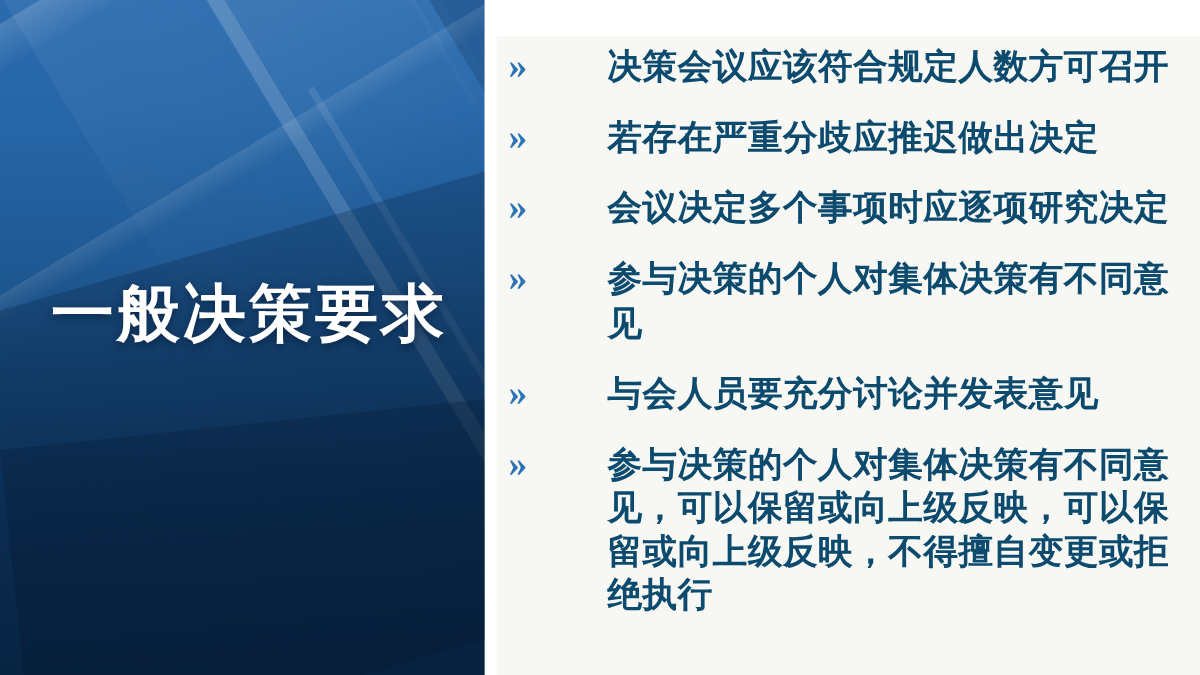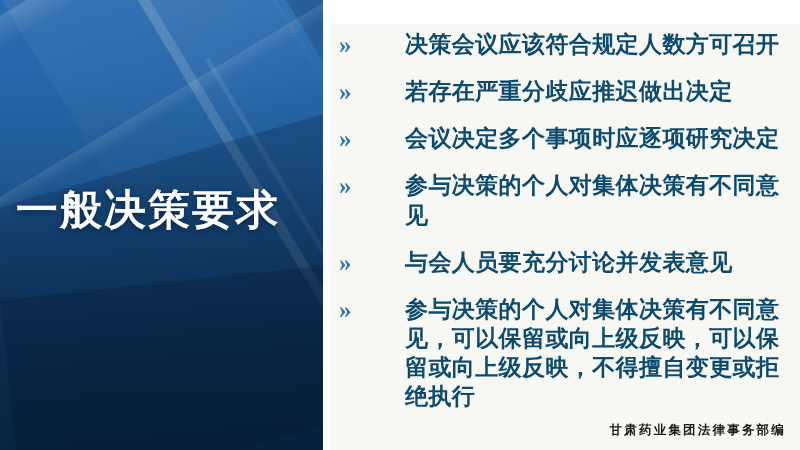--- a/index.html
+++ b/index.html
@@ -23,20 +23,21 @@
   
   .left-panel {
     position: absolute;
     left: 0;
     top: 0;
     width: 323px;
     height: 450px;
     overflow: hidden;
     background: linear-gradient(178deg, #2a6aae 0%, #276aac 18%, #1f568f 44%, #143f६e 60%, #123a66 72%, #0c3055 86%, #082a4c 100%);
     background: linear-gradient(180deg, #2a6aae 0%, #2767a9 16%, #205a95 38%, #17487a 55%, #123c68 70%, #0d3157 85%, #082a4b 100%);
+    text-align: center;
   }
 
   
   .shard {
     position: absolute;
     transform-origin: top left;
     pointer-events: none;
   }
   .sh1 {
     left: -70px; top: -120px;
@@ -228,16 +229,15 @@
         <span class="btext">与会人员要充分讨论并发表意见</span>
       </div>
 
       <div class="bullet-row last">
         <span class="chev">»</span>
         <span class="btext multi">参与决策的个人对集体决策有不同意见，可以保留或向上级反映，可以保留或向上级反映，不得擅自变更或拒绝执行</span>
       </div>
 
     </div>
 
-    <div class="footer-note">甘肃药业集团法律事务部编</div>
   </div>
 
 </div>
 
 </body></html>

